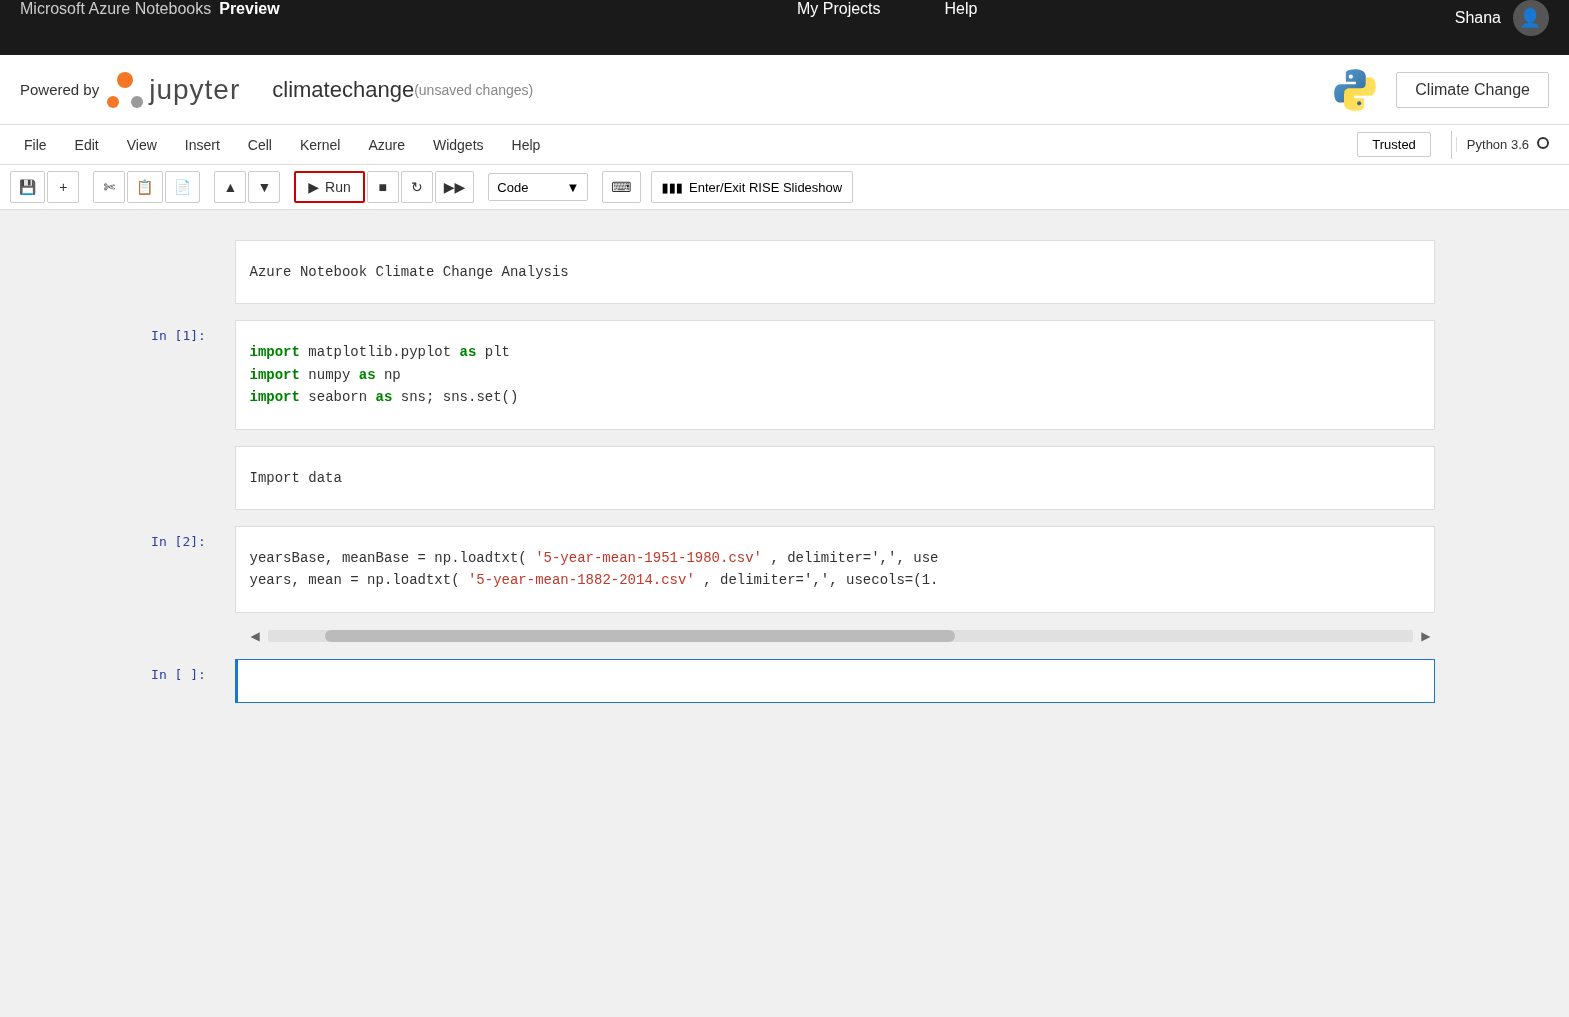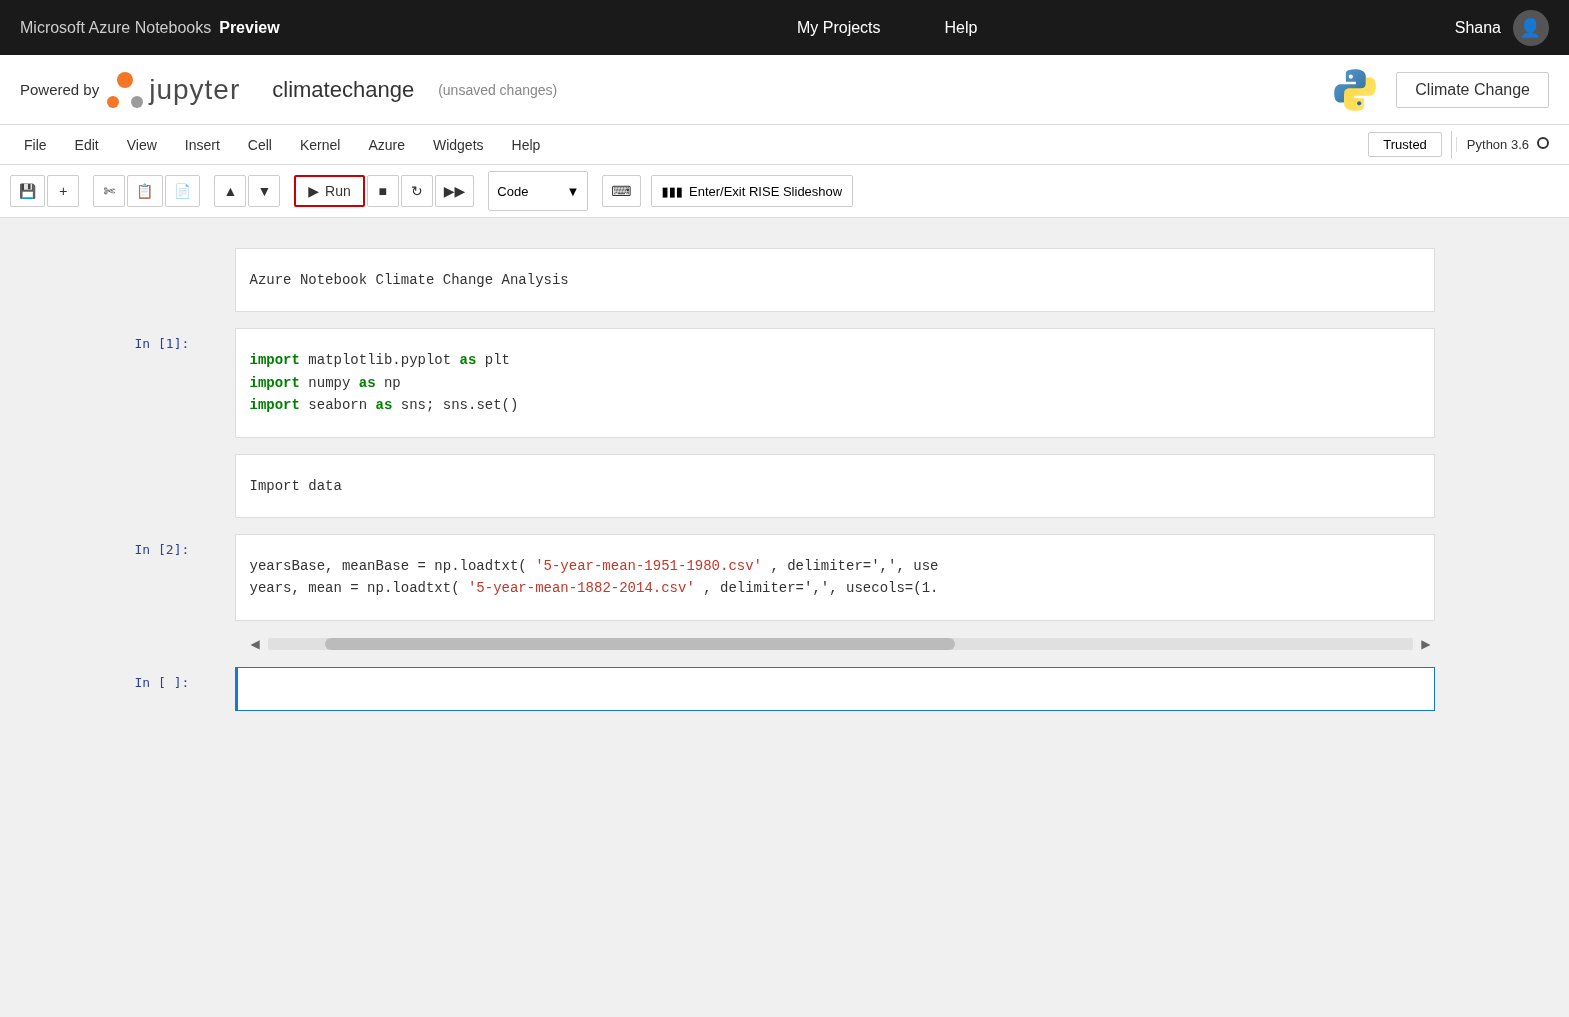--- a/index.html
+++ b/index.html
@@ -3,21 +3,21 @@
   <meta charset="utf-8">
   <style>
     * { box-sizing: border-box; margin: 0; padding: 0; }
     body { font-family: -apple-system, BlinkMacSystemFont, 'Segoe UI', sans-serif; background: #f0f0f0; width: 1569px; min-height: 1017px; }
 
     
     .top-nav {
       background: #1a1a1a;
       color: white;
       display: flex;
-      align-items: center;
+      align-items: flex-start;
       padding: 0 20px;
       height: 55px;
     }
     .top-nav-brand {
       font-size: 16px;
       font-weight: 400;
       color: #ccc;
       margin-right: 8px;
     }
     .top-nav-preview {
@@ -120,21 +120,21 @@
     }
     .notebook-title {
       font-size: 22px;
       font-weight: 400;
       color: #333;
       margin-left: 16px;
     }
     .unsaved {
       font-size: 14px;
       color: #888;
-      margin-left: 24px;
+      margin-left: 0;
     }
     .header-right {
       margin-left: auto;
       display: flex;
       align-items: center;
       gap: 16px;
     }
     .python-logo {
       width: 50px;
       height: 50px;
@@ -164,21 +164,21 @@
       color: #333;
       cursor: pointer;
     }
     .menu-spacer { flex: 1; }
     .trusted-btn {
       border: 1px solid #ccc;
       padding: 4px 14px;
       font-size: 13px;
       background: white;
       cursor: pointer;
-      margin-right: 5px;
+      margin-right: 16px;
       border-radius: 2px;
     }
     .kernel-status {
       display: flex;
       align-items: flex-start;
       gap: 8px;
       font-size: 13px;
       color: #333;
       padding: 0 10px;
       border-left: 1px solid #ddd;
@@ -229,21 +229,21 @@
       gap: 6px;
       height: 32px;
       color: #333;
     }
     .cell-type-select {
       border: 1px solid #ccc;
       padding: 4px 8px;
       font-size: 13px;
       border-radius: 2px;
       cursor: pointer;
-      height: 40px;
+      height: 28px;
       min-width: 100px;
       background: white;
       display: flex;
       align-items: center;
       justify-content: space-between;
     }
     .rise-btn {
       border: 1px solid #ccc;
       background: white;
       padding: 5px 10px;
@@ -272,21 +272,21 @@
     .cell-row {
       display: flex;
       align-items: flex-start;
       margin-bottom: 16px;
     }
     .cell-label {
       font-size: 13px;
       color: #303f9f;
       font-family: monospace;
       min-width: 100px;
-      text-align: left;
+      text-align: center;
       padding-right: 12px;
       padding-top: 8px;
     }
     .cell-box {
       flex: 1;
       background: white;
       border: 1px solid #ddd;
       padding: 20px 14px;
       font-family: 'Courier New', monospace;
       font-size: 14px;

